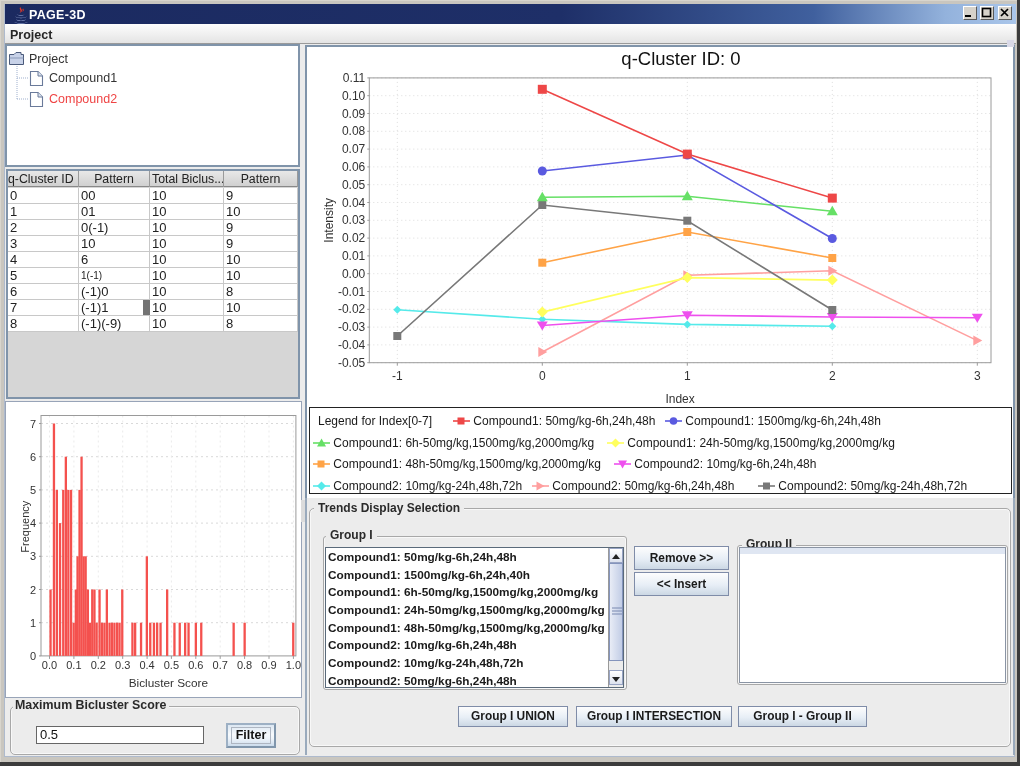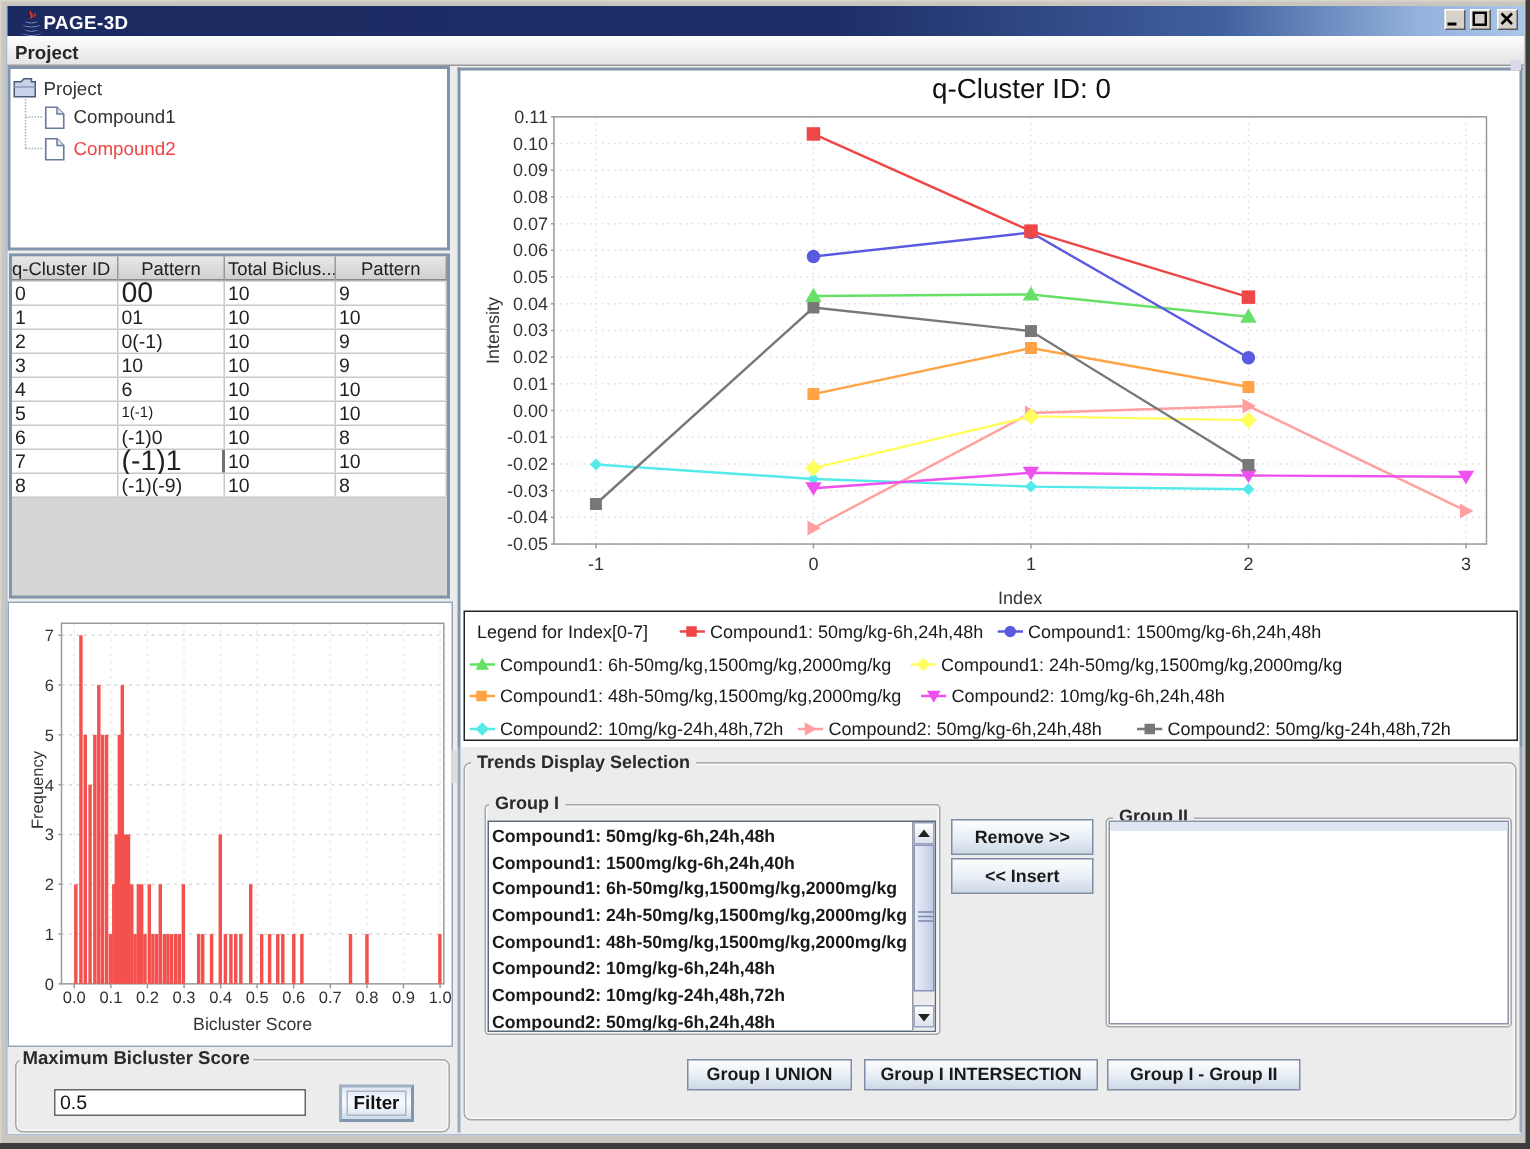--- a/index.html
+++ b/index.html
@@ -64,21 +64,21 @@
     <span class="abs" style="left:42px;top:46px;font-size:12.5px;color:#ef4444">Compound2</span>
   </div>
 <div class="spane" style="left:6px;top:169px;width:294px;height:230px;background:#d6d6d6">
     <div class="abs" style="left:0;top:0;width:290px;height:16px;background:linear-gradient(180deg,#e8e8e8,#d0d0d0);border-bottom:1px solid #888"></div>
     <div class="abs" style="left:0px;top:0;width:71px;height:16px;border-right:1px solid #9a9a9a;font-size:12.3px;color:#222;line-height:16px;overflow:hidden;white-space:nowrap">q-Cluster ID</div>
     <div class="abs" style="left:71px;top:0;width:71px;height:16px;border-right:1px solid #9a9a9a;font-size:12.3px;color:#222;text-align:center;line-height:16px;overflow:hidden;white-space:nowrap">Pattern</div>
     <div class="abs" style="left:142px;top:0;width:74px;height:16px;padding-left:2px;border-right:1px solid #9a9a9a;font-size:12.3px;color:#222;text-align:center;line-height:16px;overflow:hidden;white-space:nowrap">Total Biclus...</div>
     <div class="abs" style="left:216px;top:0;width:74px;height:16px;border-right:1px solid #9a9a9a;font-size:12.3px;color:#222;text-align:center;line-height:16px;overflow:hidden;white-space:nowrap">Pattern</div>
     <div class="abs" style="left:0;top:17px;width:290px;height:16px;background:#fff;border-bottom:1px solid #c8c8c8"></div>
     <div class="abs" style="left:0px;top:17px;width:71px;height:15px;border-right:1px solid #c8c8c8;font-size:13px;color:#222;line-height:15px;padding-left:2px">0</div>
-    <div class="abs" style="left:71px;top:17px;width:71px;height:15px;border-right:1px solid #c8c8c8;font-size:19px;color:#222;line-height:15px;padding-left:2px">00</div>
+    <div class="abs" style="left:71px;top:17px;width:71px;height:15px;border-right:1px solid #c8c8c8;font-size:13px;color:#222;line-height:15px;padding-left:2px">00</div>
     <div class="abs" style="left:142px;top:17px;width:74px;height:15px;border-right:1px solid #c8c8c8;font-size:13px;color:#222;line-height:15px;padding-left:2px">10</div>
     <div class="abs" style="left:216px;top:17px;width:74px;height:15px;border-right:1px solid #c8c8c8;font-size:13px;color:#222;line-height:15px;padding-left:2px">9</div>
     <div class="abs" style="left:0;top:33px;width:290px;height:16px;background:#fff;border-bottom:1px solid #c8c8c8"></div>
     <div class="abs" style="left:0px;top:33px;width:71px;height:15px;border-right:1px solid #c8c8c8;font-size:13px;color:#222;line-height:15px;padding-left:2px">1</div>
     <div class="abs" style="left:71px;top:33px;width:71px;height:15px;border-right:1px solid #c8c8c8;font-size:13px;color:#222;line-height:15px;padding-left:2px">01</div>
     <div class="abs" style="left:142px;top:33px;width:74px;height:15px;border-right:1px solid #c8c8c8;font-size:13px;color:#222;line-height:15px;padding-left:2px">10</div>
     <div class="abs" style="left:216px;top:33px;width:74px;height:15px;border-right:1px solid #c8c8c8;font-size:13px;color:#222;line-height:15px;padding-left:2px">10</div>
     <div class="abs" style="left:0;top:49px;width:290px;height:16px;background:#fff;border-bottom:1px solid #c8c8c8"></div>
     <div class="abs" style="left:0px;top:49px;width:71px;height:15px;border-right:1px solid #c8c8c8;font-size:13px;color:#222;line-height:15px;padding-left:2px">2</div>
     <div class="abs" style="left:71px;top:49px;width:71px;height:15px;border-right:1px solid #c8c8c8;font-size:13px;color:#222;line-height:15px;padding-left:2px">0(-1)</div>
@@ -99,21 +99,21 @@
     <div class="abs" style="left:71px;top:97px;width:71px;height:15px;border-right:1px solid #c8c8c8;font-size:10px;color:#222;line-height:15px;padding-left:2px">1(-1)</div>
     <div class="abs" style="left:142px;top:97px;width:74px;height:15px;border-right:1px solid #c8c8c8;font-size:13px;color:#222;line-height:15px;padding-left:2px">10</div>
     <div class="abs" style="left:216px;top:97px;width:74px;height:15px;border-right:1px solid #c8c8c8;font-size:13px;color:#222;line-height:15px;padding-left:2px">10</div>
     <div class="abs" style="left:0;top:113px;width:290px;height:16px;background:#fff;border-bottom:1px solid #c8c8c8"></div>
     <div class="abs" style="left:0px;top:113px;width:71px;height:15px;border-right:1px solid #c8c8c8;font-size:13px;color:#222;line-height:15px;padding-left:2px">6</div>
     <div class="abs" style="left:71px;top:113px;width:71px;height:15px;border-right:1px solid #c8c8c8;font-size:13px;color:#222;line-height:15px;padding-left:2px">(-1)0</div>
     <div class="abs" style="left:142px;top:113px;width:74px;height:15px;border-right:1px solid #c8c8c8;font-size:13px;color:#222;line-height:15px;padding-left:2px">10</div>
     <div class="abs" style="left:216px;top:113px;width:74px;height:15px;border-right:1px solid #c8c8c8;font-size:13px;color:#222;line-height:15px;padding-left:2px">8</div>
     <div class="abs" style="left:0;top:129px;width:290px;height:16px;background:#fff;border-bottom:1px solid #c8c8c8"></div>
     <div class="abs" style="left:0px;top:129px;width:71px;height:15px;border-right:1px solid #c8c8c8;font-size:13px;color:#222;line-height:15px;padding-left:2px">7</div>
-    <div class="abs" style="left:71px;top:129px;width:71px;height:15px;border-right:2px solid #737373;font-size:19px;color:#222;line-height:15px;padding-left:2px">(-1)1</div>
+    <div class="abs" style="left:71px;top:129px;width:71px;height:15px;border-right:7px solid #737373;font-size:13px;color:#222;line-height:15px;padding-left:2px">(-1)1</div>
     <div class="abs" style="left:142px;top:129px;width:74px;height:15px;border-right:1px solid #c8c8c8;font-size:13px;color:#222;line-height:15px;padding-left:2px">10</div>
     <div class="abs" style="left:216px;top:129px;width:74px;height:15px;border-right:1px solid #c8c8c8;font-size:13px;color:#222;line-height:15px;padding-left:2px">10</div>
     <div class="abs" style="left:0;top:145px;width:290px;height:16px;background:#fff;border-bottom:1px solid #c8c8c8"></div>
     <div class="abs" style="left:0px;top:145px;width:71px;height:15px;border-right:1px solid #c8c8c8;font-size:13px;color:#222;line-height:15px;padding-left:2px">8</div>
     <div class="abs" style="left:71px;top:145px;width:71px;height:15px;border-right:1px solid #c8c8c8;font-size:13px;color:#222;line-height:15px;padding-left:2px">(-1)(-9)</div>
     <div class="abs" style="left:142px;top:145px;width:74px;height:15px;border-right:1px solid #c8c8c8;font-size:13px;color:#222;line-height:15px;padding-left:2px">10</div>
     <div class="abs" style="left:216px;top:145px;width:74px;height:15px;border-right:1px solid #c8c8c8;font-size:13px;color:#222;line-height:15px;padding-left:2px">8</div>
   </div>
 <div class="abs" style="left:5px;top:401px;width:297px;height:297px;background:#fff;border:1px solid #98a4b8">
 <svg width="296" height="298" style="position:absolute;left:0;top:0">

